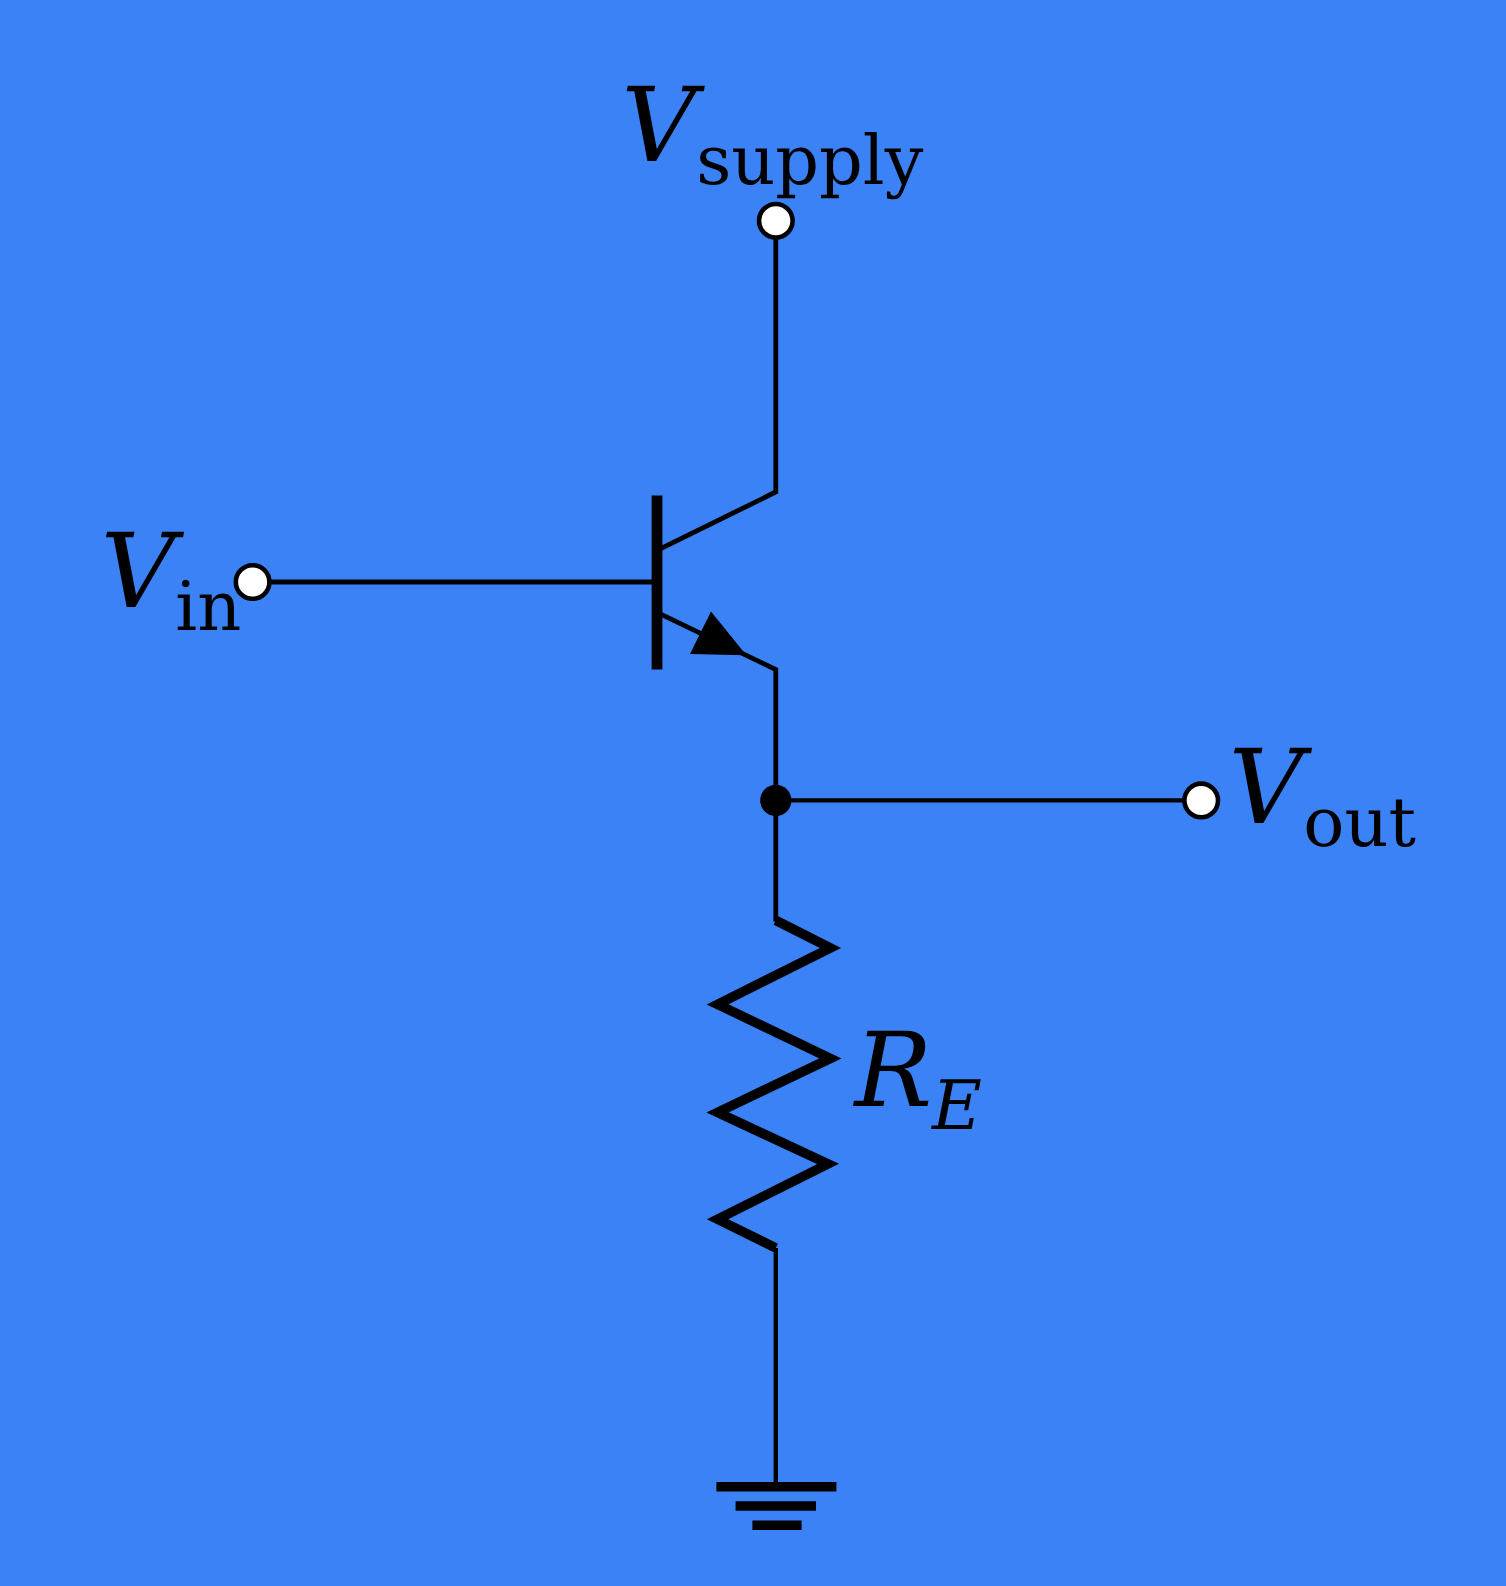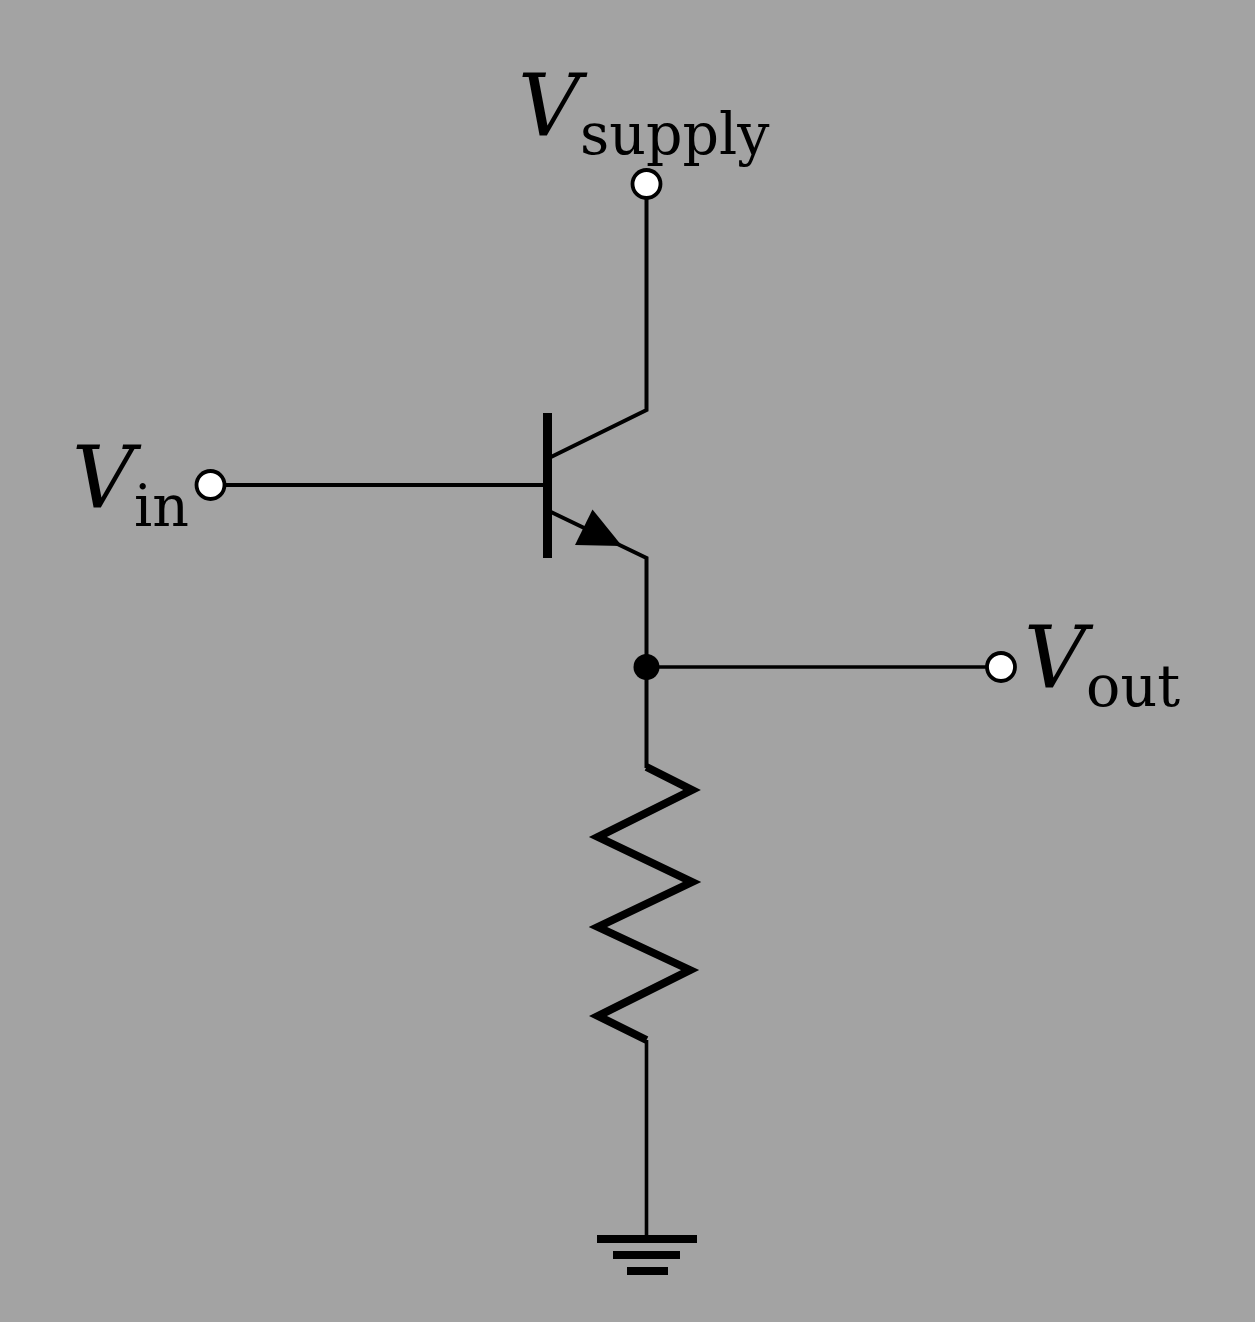--- a/index.html
+++ b/index.html
@@ -4,21 +4,21 @@
 <style>
   html, body {
     margin: 0;
     padding: 0;
     background: #ffffff;
   }
   .stage {
     position: relative;
     width: 1255px;
     height: 1322px;
-    background: #a3a3a3;
+    background: #3b82f6;
     overflow: hidden;
   }
   .schematic-svg {
     position: absolute;
     left: 0;
     top: 0;
   }
   .clabel {
     position: absolute;
     font-family: "DejaVu Serif", "Liberation Serif", serif;
@@ -75,22 +75,25 @@
 
     <polygon points="592.5,509.5 575,545 622,546" stroke="none" fill="#000000"></polygon>
 
     <circle cx="646.5" cy="667" r="13" stroke="none" fill="#000000"></circle>
   </svg>
 
   <div class="clabel" style="left:518px; top:62px;">
     <span class="lbase">V</span><span class="lsub">supply</span>
   </div>
 
-  <div class="clabel" style="left:72px; top:434px;">
+  <div class="clabel" style="left:84px; top:434px;">
     <span class="lbase">V</span><span class="lsub">in</span>
   </div>
 
   <div class="clabel" style="left:1024px; top:614px;">
     <span class="lbase">V</span><span class="lsub">out</span>
   </div>
 
+  <div class="clabel" style="left:712px; top:850px;">
+    <span class="lbase">R</span><span class="lsub it">E</span>
+  </div>
 
 </div>
 
 </body></html>

